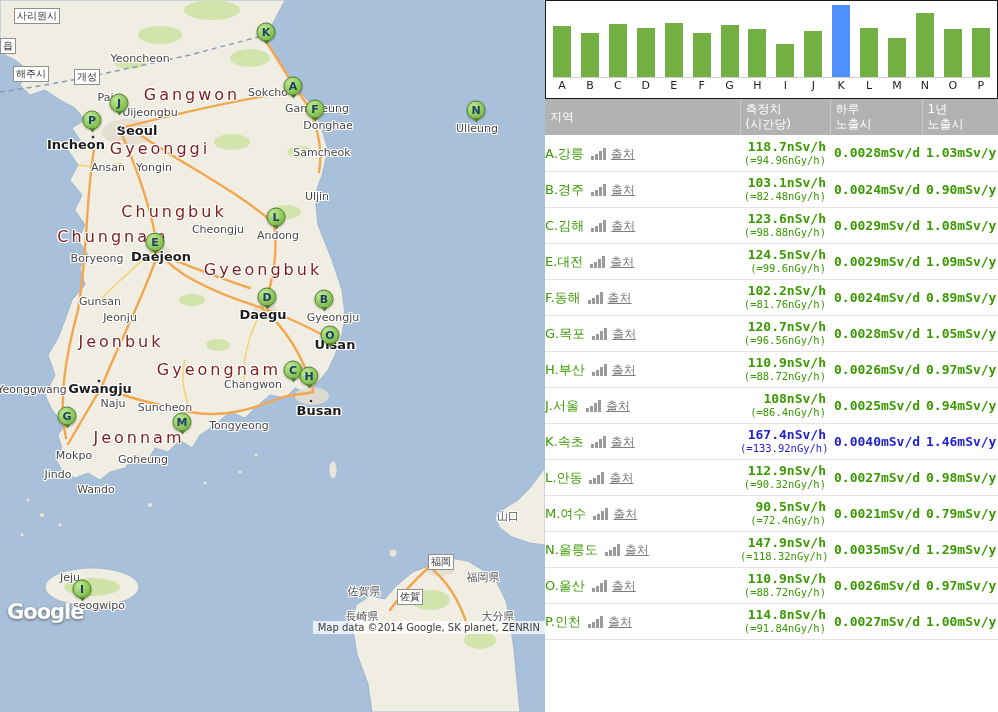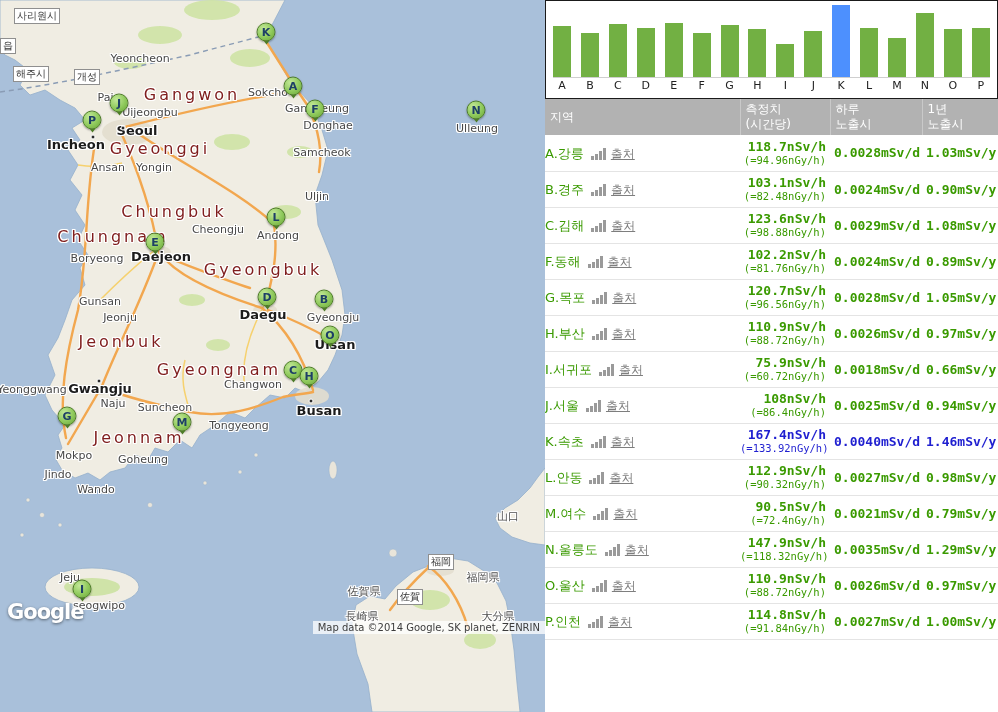--- a/index.html
+++ b/index.html
@@ -303,20 +303,34 @@
                 <i style="height: 12px;"></i>
               </span><a class="src-link" href="#">출처</a></td>
             <td class="c-measure">
               <div class="val-main">123.6nSv/h</div>
               <div class="val-sub">(=98.88nGy/h)</div>
             </td>
             <td class="c-daily">0.0029mSv/d</td>
             <td class="c-yearly">1.08mSv/y</td>
           </tr>
           <tr>
+            <td class="c-region"><span class="region-name">E.대전</span><span class="hist-icon">
+                <i style="height: 4px;"></i>
+                <i style="height: 6px;"></i>
+                <i style="height: 9px;"></i>
+                <i style="height: 12px;"></i>
+              </span><a class="src-link" href="#">출처</a></td>
+            <td class="c-measure">
+              <div class="val-main">124.5nSv/h</div>
+              <div class="val-sub">(=99.6nGy/h)</div>
+            </td>
+            <td class="c-daily">0.0029mSv/d</td>
+            <td class="c-yearly">1.09mSv/y</td>
+          </tr>
+          <tr>
             <td class="c-region"><span class="region-name">F.동해</span><span class="hist-icon">
                 <i style="height: 4px;"></i>
                 <i style="height: 6px;"></i>
                 <i style="height: 9px;"></i>
                 <i style="height: 12px;"></i>
               </span><a class="src-link" href="#">출처</a></td>
             <td class="c-measure">
               <div class="val-main">102.2nSv/h</div>
               <div class="val-sub">(=81.76nGy/h)</div>
             </td>
@@ -343,34 +357,20 @@
                 <i style="height: 6px;"></i>
                 <i style="height: 9px;"></i>
                 <i style="height: 12px;"></i>
               </span><a class="src-link" href="#">출처</a></td>
             <td class="c-measure">
               <div class="val-main">110.9nSv/h</div>
               <div class="val-sub">(=88.72nGy/h)</div>
             </td>
             <td class="c-daily">0.0026mSv/d</td>
             <td class="c-yearly">0.97mSv/y</td>
-          </tr>
-          <tr>
-            <td class="c-region"><span class="region-name">I.서귀포</span><span class="hist-icon">
-                <i style="height: 4px;"></i>
-                <i style="height: 6px;"></i>
-                <i style="height: 9px;"></i>
-                <i style="height: 12px;"></i>
-              </span><a class="src-link" href="#">출처</a></td>
-            <td class="c-measure">
-              <div class="val-main">75.9nSv/h</div>
-              <div class="val-sub">(=60.72nGy/h)</div>
-            </td>
-            <td class="c-daily">0.0018mSv/d</td>
-            <td class="c-yearly">0.66mSv/y</td>
           </tr>
           <tr>
             <td class="c-region"><span class="region-name">J.서울</span><span class="hist-icon">
                 <i style="height: 4px;"></i>
                 <i style="height: 6px;"></i>
                 <i style="height: 9px;"></i>
                 <i style="height: 12px;"></i>
               </span><a class="src-link" href="#">출처</a></td>
             <td class="c-measure">
               <div class="val-main">108nSv/h</div>

